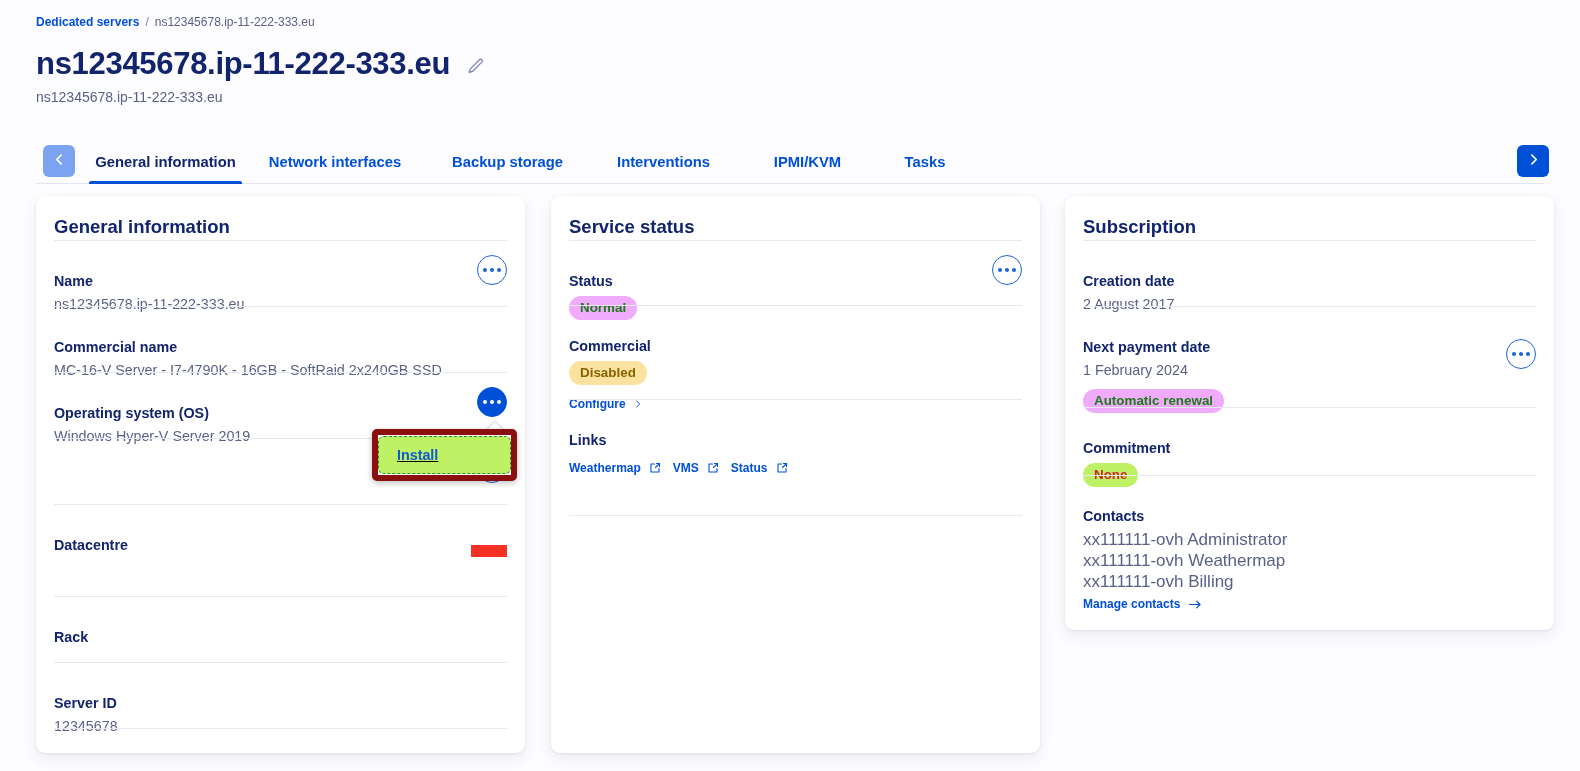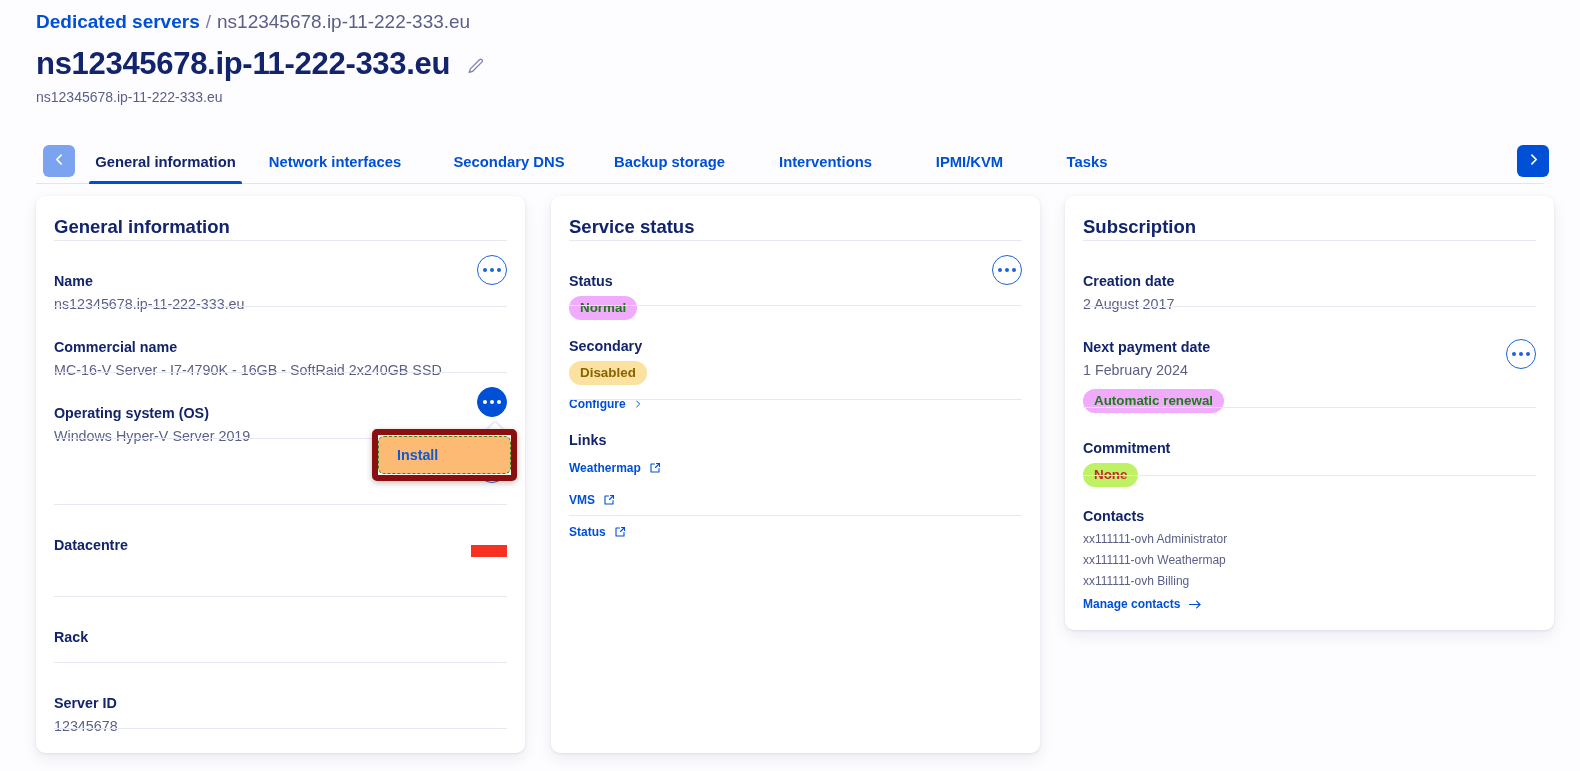--- a/index.html
+++ b/index.html
@@ -7,21 +7,21 @@
     width: 1580px; height: 771px;
     background: #fdfdff;
     font-family: "Liberation Sans", sans-serif;
     overflow: hidden;
   }
   body { position: relative; }
 
   
   .breadcrumb {
     position: absolute; left: 36px; top: 12px;
-    font-size: 19px; line-height: 20px;
+    font-size: 12px; line-height: 20px;
     display: flex; align-items: center; gap: 6px;
     white-space: nowrap;
   }
   .bc-link { color: #0050d7; font-weight: 700; cursor: pointer; }
   .bc-sep  { color: #7b7fa8; font-weight: 400; }
   .bc-current { color: #5a5f86; font-weight: 400; }
 
   
   .title-row {
     position: absolute; left: 36px; top: 44px;
@@ -118,55 +118,56 @@
   }
   .badge.green  { background: #f0abfc; color: #1d7b17; }
   .badge.yellow { background: #fbe2a1; color: #8a6200; }
   .badge.red    { background: #bef264; color: #cc2230; }
 
   .link-inline {
     display: inline-flex; align-items: center; gap: 8px;
     color: #0050d7; font-size: 12px; font-weight: 700;
     cursor: pointer; line-height: 20px;
   }
-  .link-list { margin-top: 8px; display: flex; flex-direction: column; gap: 12px; }
+  .link-list { margin-top: 8px; display: flex; flex-direction: row; gap: 12px; }
   .ext-icon { width: 12px; height: 12px; display: block; }
   .chev-icon { width: 8px; height: 12px; display:block; }
   .arrow-icon { width: 14px; height: 11px; display:block; }
 
   
   .flag {
     position: absolute; right: 0; top: 28px;
     width: 36px; height: 24px; overflow: hidden;
     box-shadow: 0 0 0 0px rgba(0,0,0,0);
   }
   .flag .f-top { height: 50%; background: #ffffff; }
   .flag .f-bot { height: 50%; background: #f73123; }
 
   
-  .contact-line { font-size: 12px; color: #5a5f86; line-height: 21px; }
+  .contact-line { font-size: 17px; color: #5a5f86; line-height: 21px; }
 
   
   #install-highlight {
     position: absolute; left: 372px; top: 429px;
     width: 145px; height: 52px;
     border: 6px solid #8b0f0f;
     border-radius: 5px;
     background: #ffffff;
     z-index: 40;
     box-shadow: 0 2px 6px rgba(0,0,0,.25);
   }
   #install-menu {
     position: absolute; left: 378px; top: 436px;
     width: 133px; height: 38px;
-    background: #fdba74;
+    background: #bef264;
     border: 1.5px dashed #2e8b30;
     border-radius: 6px;
     display: flex; align-items: center;
     z-index: 41;
+    text-decoration: underline;
   }
   #install-menu .install-label {
     font-size: 14.3px; font-weight: 700; color: #0f5ad0;
     padding-left: 18px; line-height: 20px;
   }
   
   .popover-caret {
     position: absolute; left: 486px; top: 422px;
     width: 0; height: 0; z-index: 39;
     border-left: 9px solid transparent;
@@ -205,23 +206,20 @@
     </span>
   </div>
 
   <div class="tabs">
     <div class="tab active" style="width:153px">
       <span>General information</span>
     </div>
     <div class="tab" style="width:186px">
       <span>Network interfaces</span>
     </div>
-    <div class="tab" style="width:162px">
-      <span>Secondary DNS</span>
-    </div>
     <div class="tab" style="width:159px">
       <span>Backup storage</span>
     </div>
     <div class="tab" style="width:153px">
       <span>Interventions</span>
     </div>
     <div class="tab" style="width:135px">
       <span>IPMI/KVM</span>
     </div>
     <div class="tab" style="width:100px">
@@ -301,21 +299,21 @@
     <div class="row-label">Status</div>
     <span class="badge green">Normal</span>
     <div class="dots-btn outline" style="right:0; top:14px">
       <i></i>
         <i></i>
         <i></i>
     </div>
   </div>
 
   <div class="row" style="height:94px">
-    <div class="row-label">Secondary</div>
+    <div class="row-label">Commercial</div>
     <span class="badge yellow">Disabled</span>
     <div style="margin-top:9px">
       <span class="link-inline">
         <span>Configure</span>
         <span>
           <svg class="chev-icon" viewBox="0 0 24 24" fill="none" stroke="#0050d7" stroke-width="3" stroke-linecap="round" stroke-linejoin="round">
               <polyline points="8 3 17 12 8 21"></polyline>
             </svg>
         </span>
       </span>

